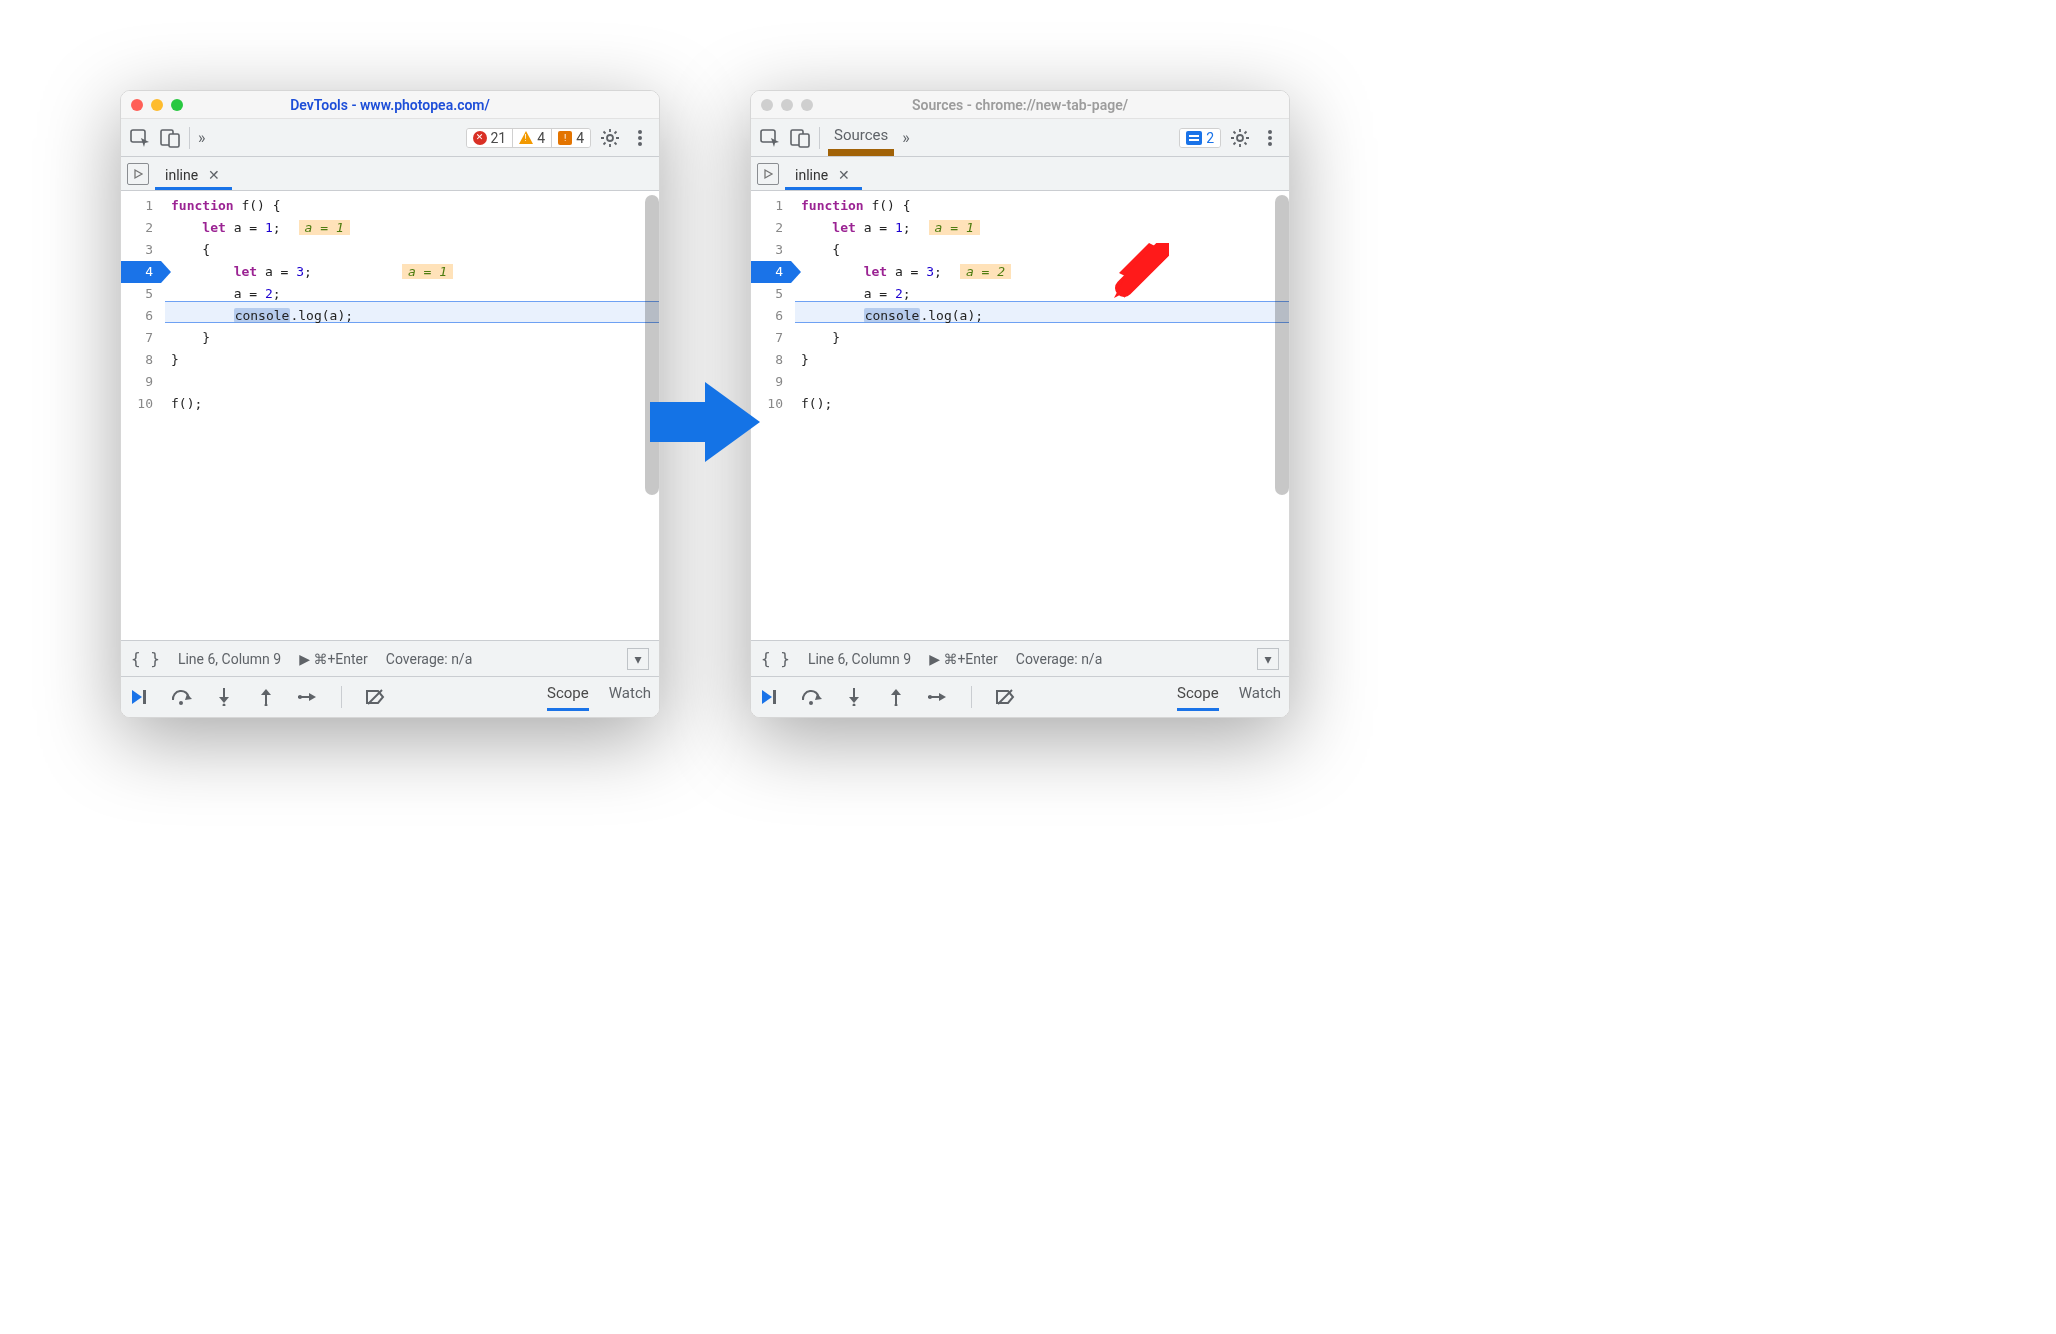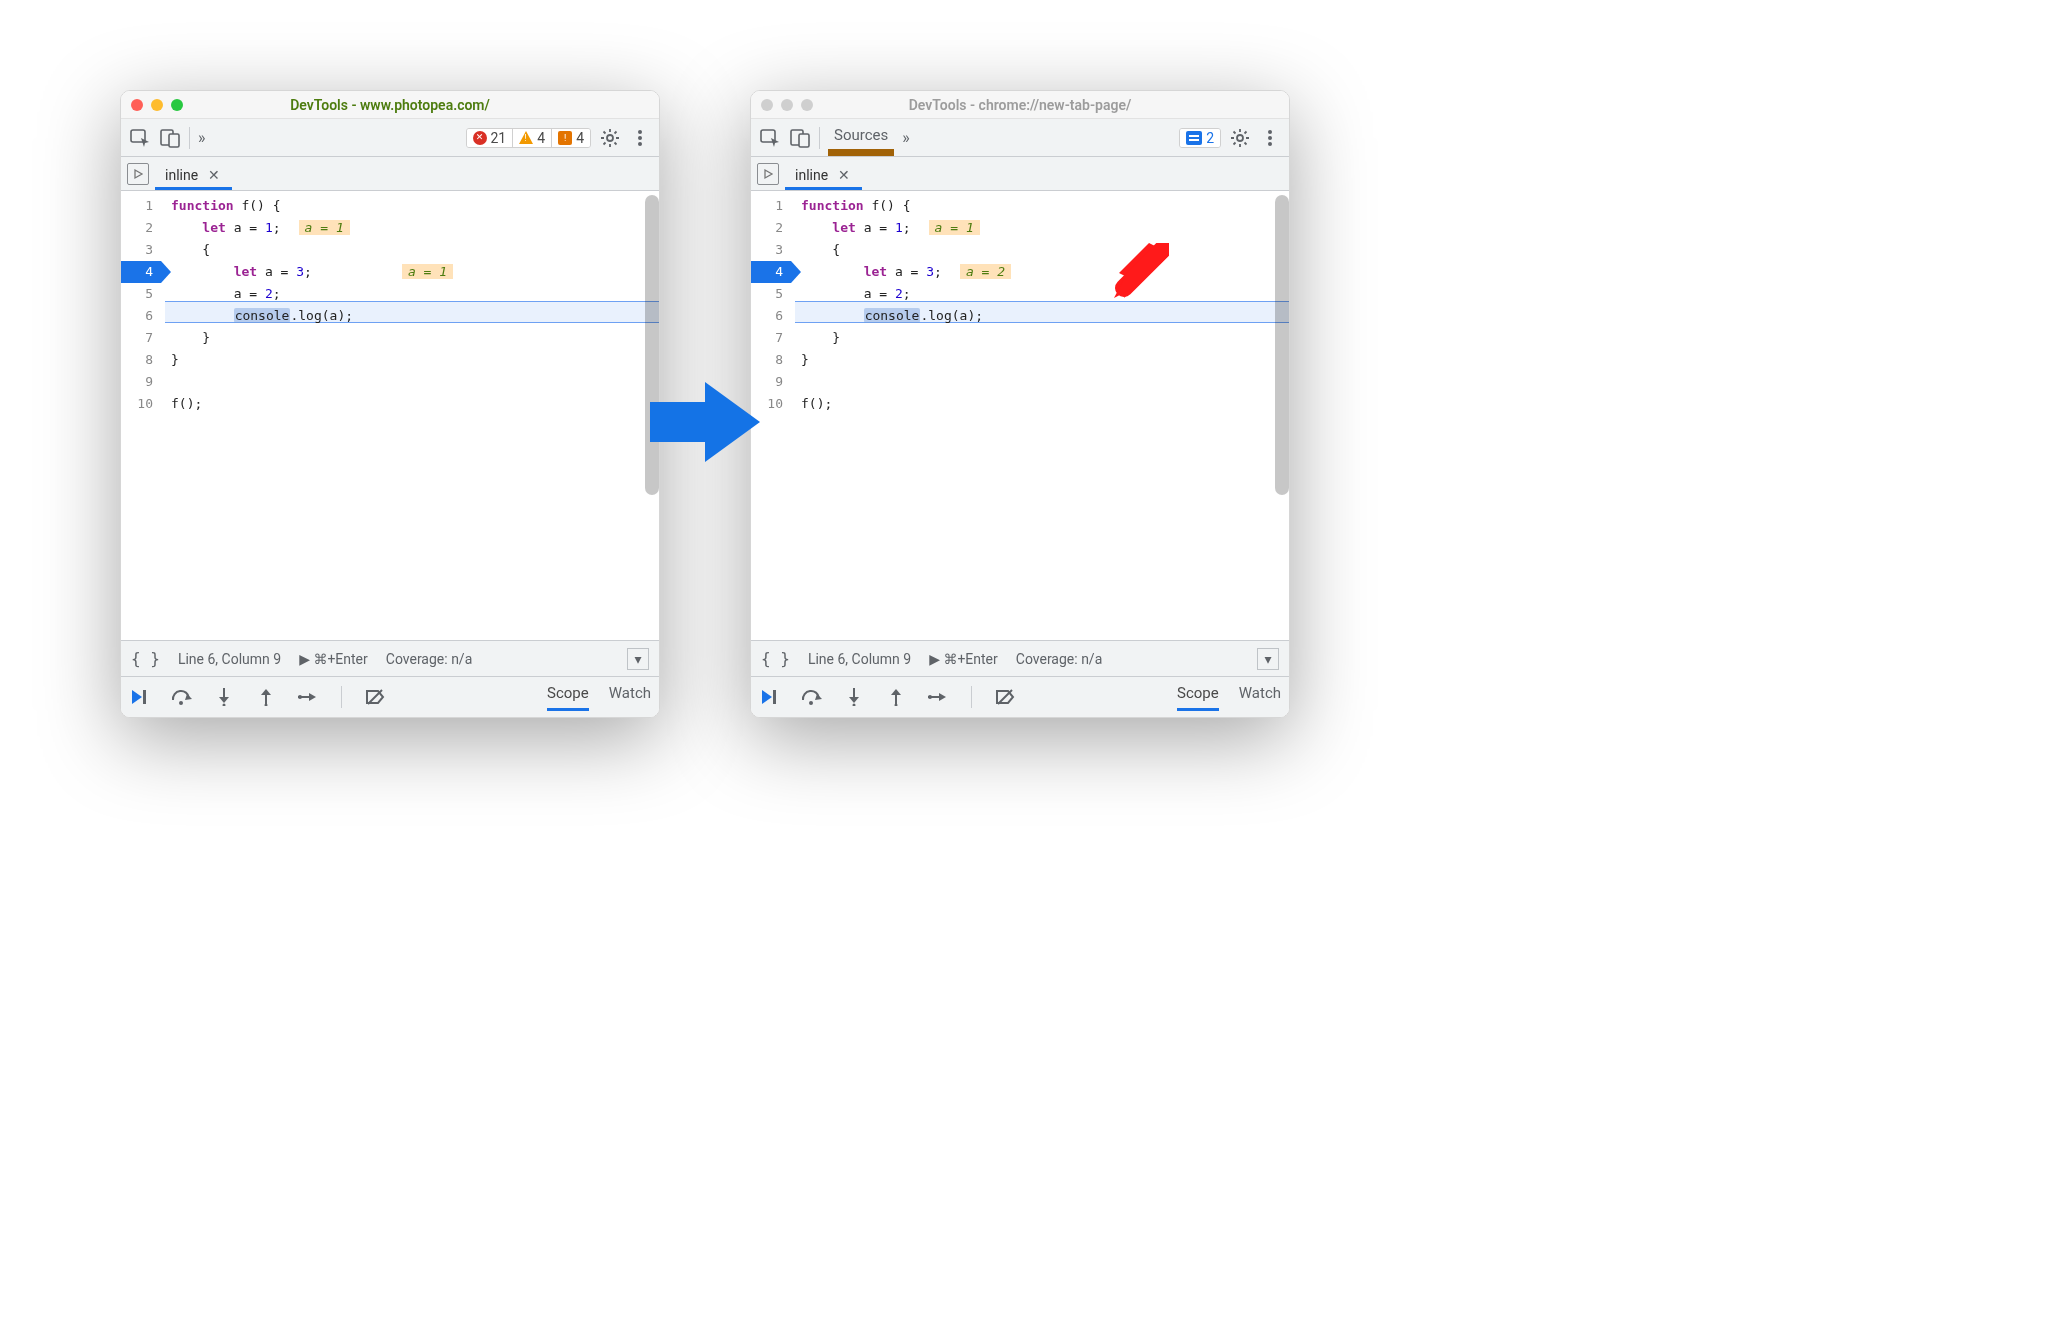--- a/index.html
+++ b/index.html
@@ -41,21 +41,21 @@
   .traffic-dot { width: 12px; height: 12px; border-radius: 50%; }
   .dot-red { background: #ff5f57; }
   .dot-yellow { background: #febc2e; }
   .dot-green { background: #28c840; }
   .dot-grey { background: #cfcfcf; }
   .title-text {
     flex: 1;
     text-align: center;
     font-size: 14px;
     font-weight: 600;
-    color: #4d7c0f;
+    color: #1d4ed8;
     position: absolute; left:0; right:0;
     pointer-events: none;
   }
   .window.inactive .title-text { color: #9c9c9c; }
 
   
   .toolbar {
     height: 38px;
     background: #f1f3f4;
     border-bottom: 1px solid #cacdd1;
@@ -356,21 +356,21 @@
       </svg>
   </div>
 
   <div class="window inactive" style="position:relative">
     <div class="titlebar">
       <div class="traffic">
         <div class="traffic-dot dot-grey"></div>
         <div class="traffic-dot dot-grey"></div>
         <div class="traffic-dot dot-grey"></div>
       </div>
-      <div class="title-text">DevTools - chrome://new-tab-page/</div>
+      <div class="title-text">Sources - chrome://new-tab-page/</div>
     </div>
 
     <div class="toolbar">
       <span class="icon">
         <svg width="20" height="20" viewBox="0 0 20 20">
             <rect x="1" y="2" width="14" height="12" rx="2" fill="none" stroke="#5f6368" stroke-width="1.6"></rect>
             <path d="M11 10 L19 14 L15 15 L14 19 Z" fill="#5f6368"></path>
           </svg>
       </span>
       <span class="icon">

